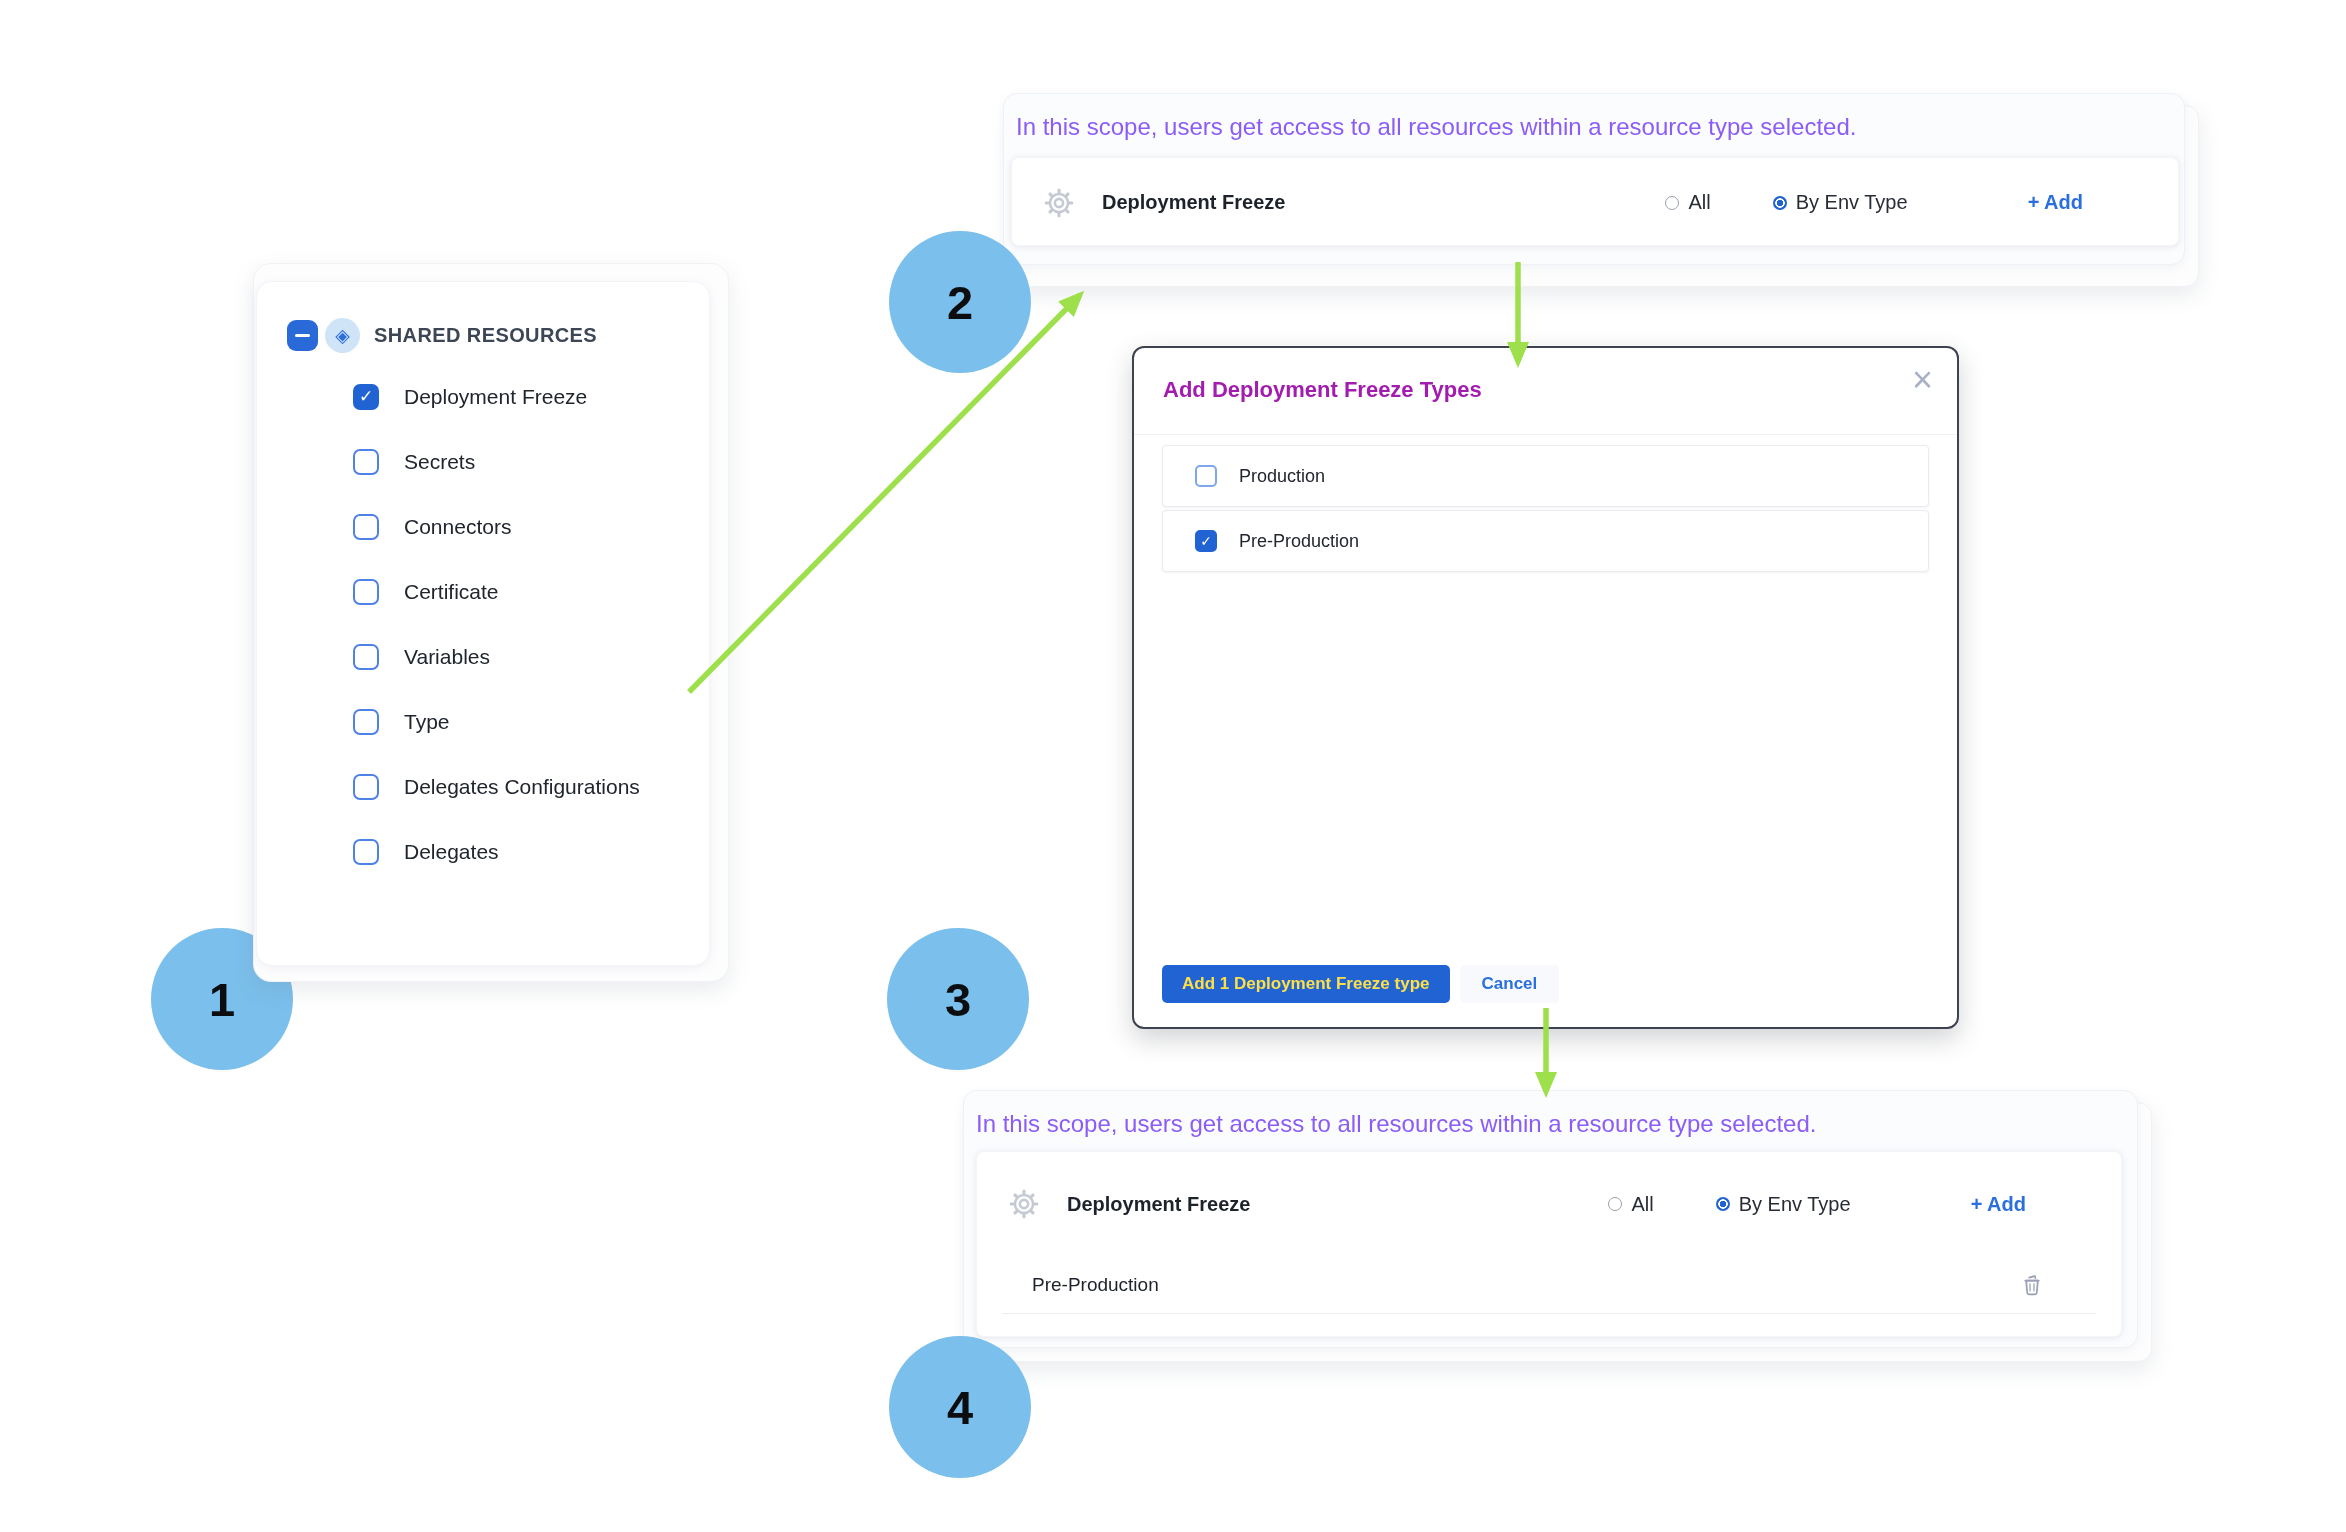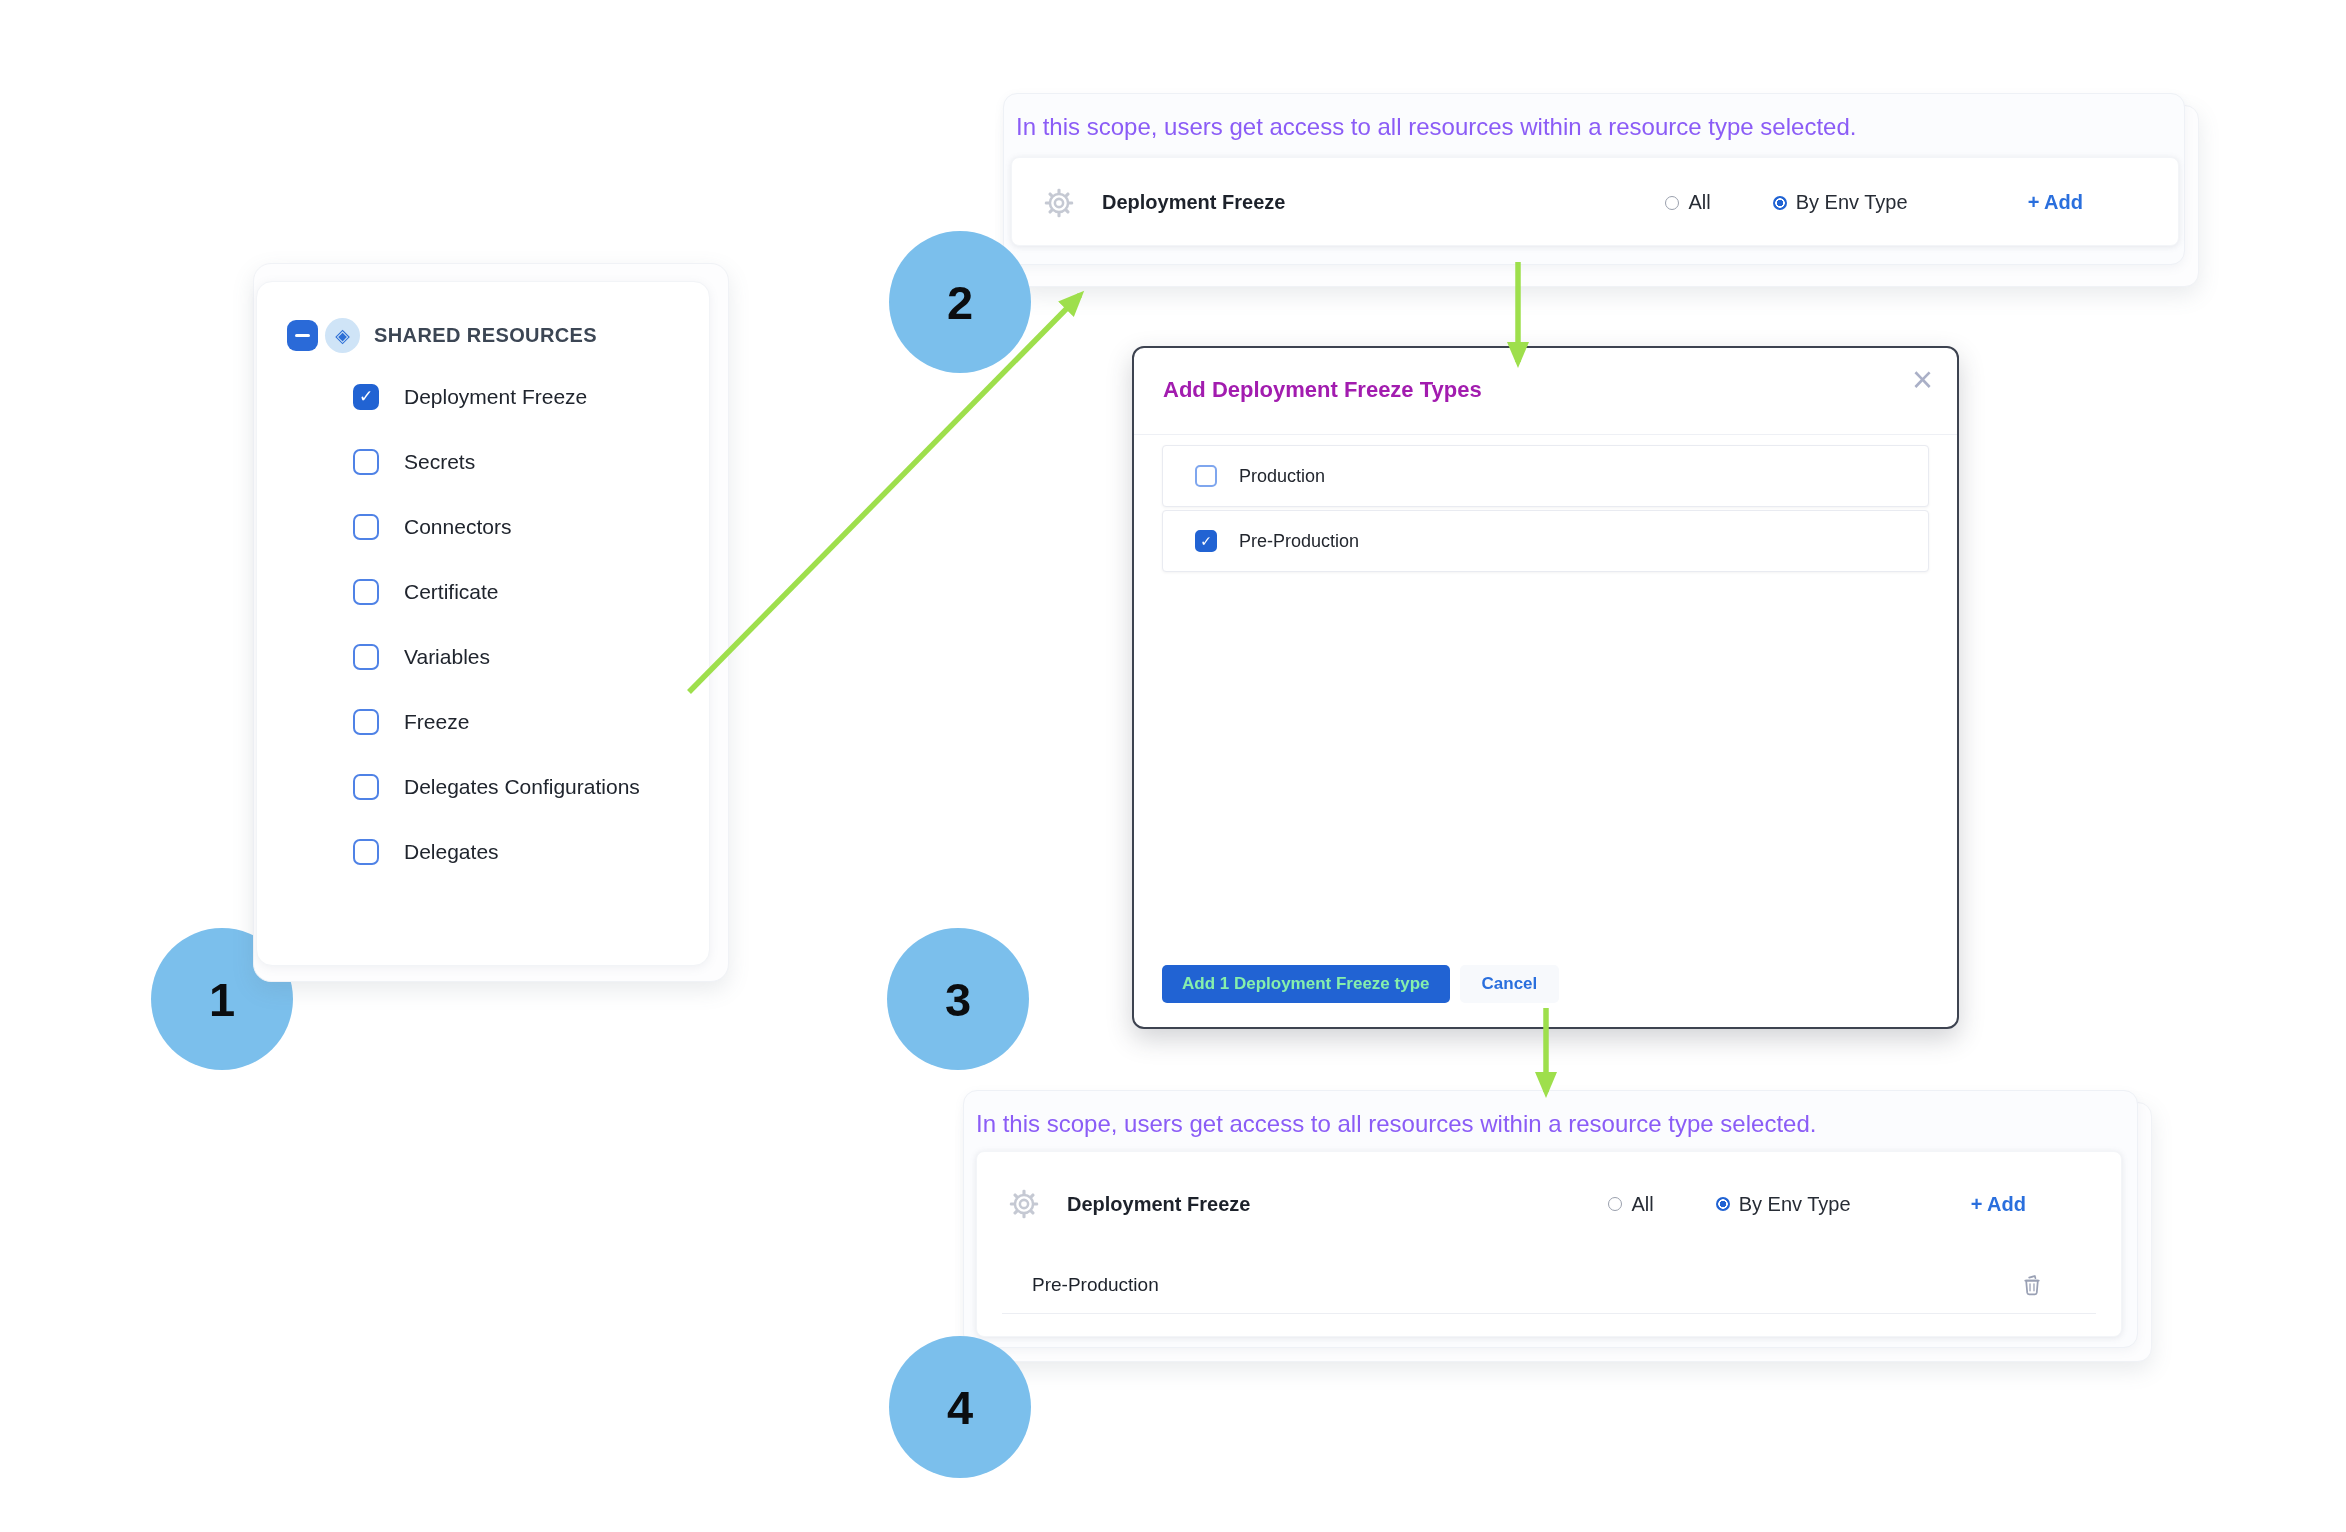--- a/index.html
+++ b/index.html
@@ -109,21 +109,21 @@
     border-radius:4px;box-shadow:0 1px 3px rgba(0,0,0,.05);padding-left:32px;
     box-sizing:border-box;margin-bottom:3px;
   }
   .opt-row .checkbox{width:22px;height:22px;border-radius:5px;border-width:2px;border-color:#7fa6ee;}
   .opt-row .checkbox.checked{background:#2163d3;border-color:#2163d3;}
   .opt-row .checkbox .glyph{font-size:14px;}
   .opt-label{margin-left:22px;font-size:18px;color:#22262e;}
   .modal-footer{position:absolute;left:28px;bottom:24px;display:flex;align-items:center;}
   .btn-primary{
     height:38px;padding:0 20px;border:none;border-radius:5px;background:#2163d3;
-    color:#86efac;font-size:17px;font-weight:700;cursor:pointer;
+    color:#fde047;font-size:17px;font-weight:700;cursor:pointer;
     font-family:"Liberation Sans","DejaVu Sans",sans-serif;
   }
   .btn-cancel{
     height:38px;margin-left:10px;padding:0 22px;border:none;border-radius:5px;
     background:#f7f9fc;color:#2a6fdd;font-size:17px;font-weight:600;cursor:pointer;
     font-family:"Liberation Sans","DejaVu Sans",sans-serif;
   }
 
   
   .arrows{position:absolute;left:0;top:0;z-index:50;pointer-events:none;}
@@ -175,21 +175,21 @@
       <div class="cb-row">
         <span class="checkbox"></span>
         <span class="cb-label">Certificate</span>
       </div>
       <div class="cb-row">
         <span class="checkbox"></span>
         <span class="cb-label">Variables</span>
       </div>
       <div class="cb-row">
         <span class="checkbox"></span>
-        <span class="cb-label">Freeze</span>
+        <span class="cb-label">Type</span>
       </div>
       <div class="cb-row">
         <span class="checkbox"></span>
         <span class="cb-label">Delegates Configurations</span>
       </div>
       <div class="cb-row">
         <span class="checkbox"></span>
         <span class="cb-label">Delegates</span>
       </div>
     </div>

